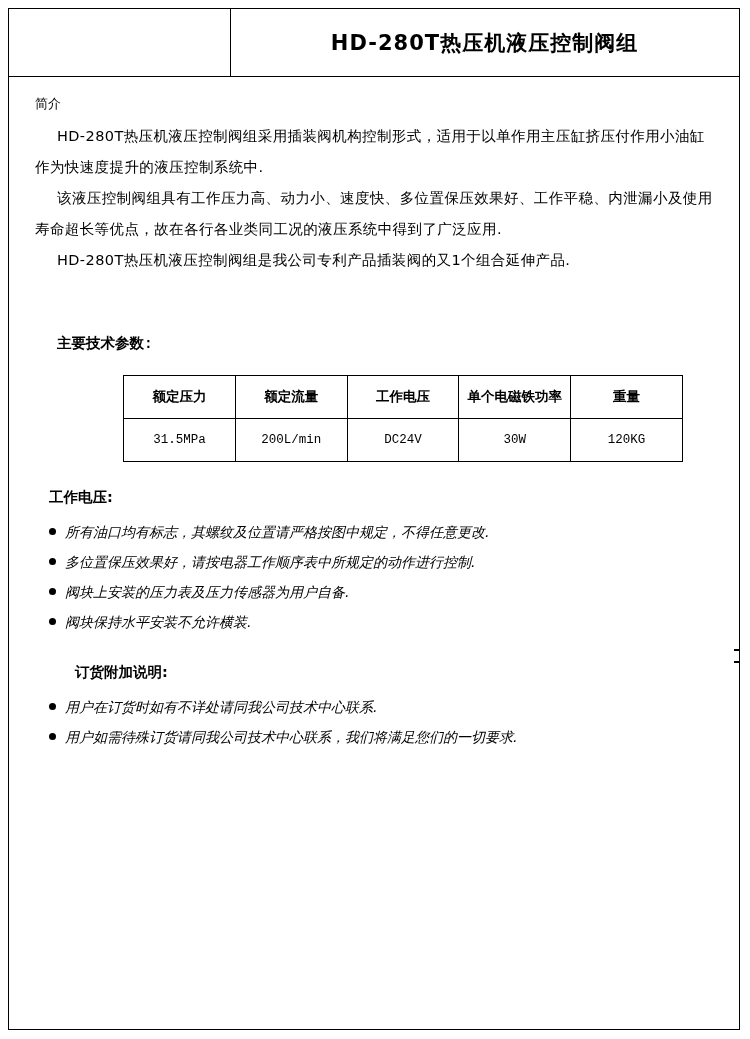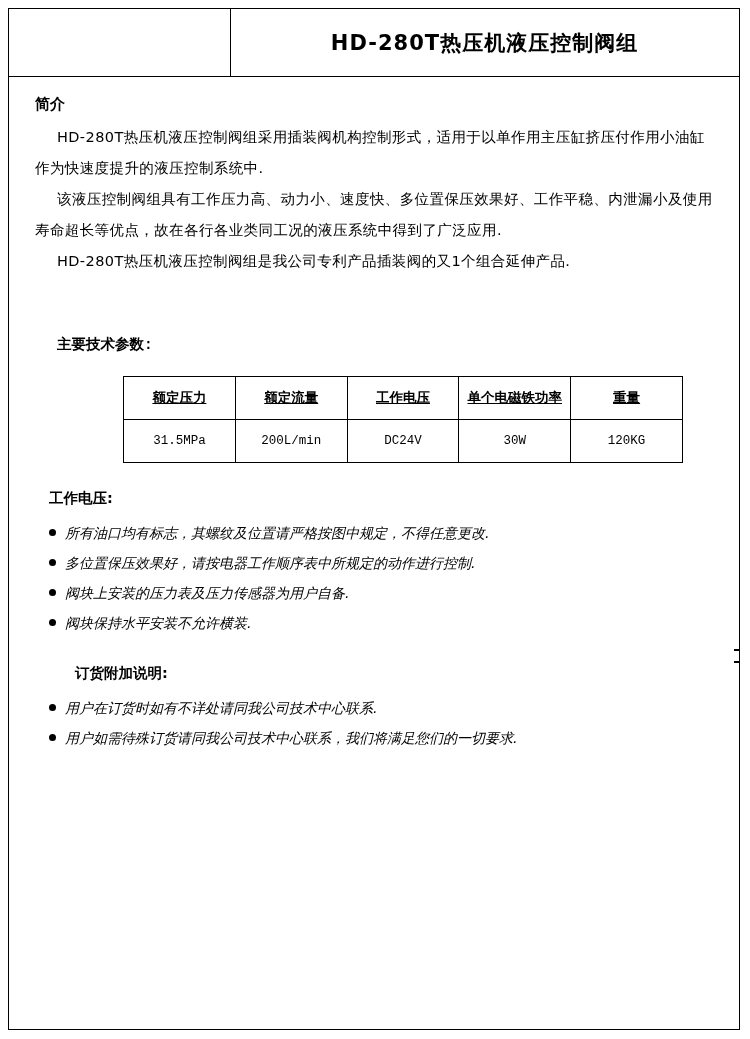--- a/index.html
+++ b/index.html
@@ -58,22 +58,22 @@
     letter-spacing: 1px;
     font-family: "DejaVu Sans", "Liberation Sans", sans-serif;
   }
   
   .body-area {
     position: relative;
     padding: 18px 26px 0 26px;
     box-sizing: border-box;
   }
   .sec-head {
-    font-size: 15px;
-    font-weight: bold;
+    font-size: 13px;
+    font-weight: normal;
     font-family: "DejaVu Sans", "Liberation Sans", sans-serif;
     margin: 0 0 8px 0;
   }
   .intro-p {
     font-size: 14.5px;
     line-height: 31px;
     font-family: "DejaVu Sans", "Liberation Sans", sans-serif;
     text-indent: 22px;
     margin: 0;
     letter-spacing: 0.4px;
@@ -98,21 +98,20 @@
     border: 1px solid #000;
     height: 40px;
     text-align: center;
     vertical-align: middle;
     font-size: 13px;
     font-family: "DejaVu Sans", "Liberation Sans", sans-serif;
   }
   table.spec tr.head td {
     font-weight: bold;
     font-size: 13.5px;
-    text-decoration: underline;
   }
   table.spec tr.vals td {
     font-size: 12.5px;
     font-family: "Liberation Mono", "DejaVu Sans Mono", monospace;
   }
 
   .bullets {
     margin: 0;
     padding: 0;
     list-style: none;

